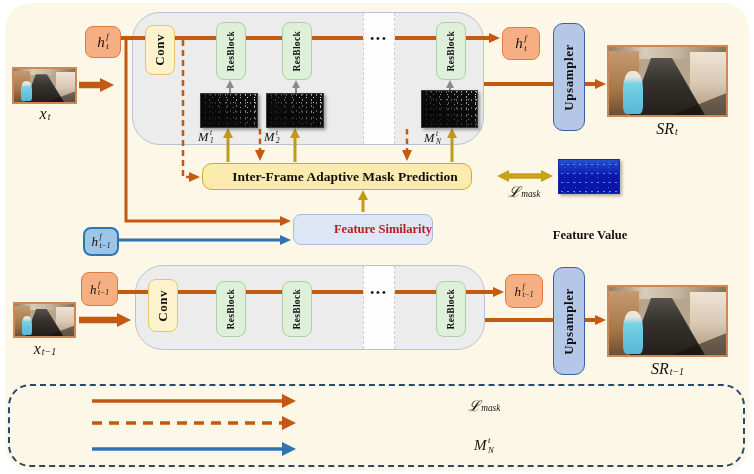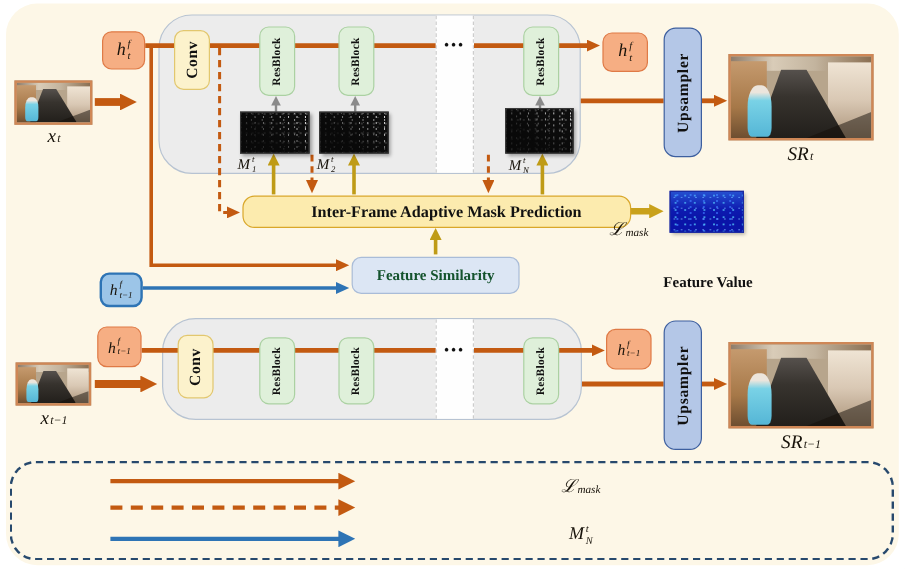--- a/index.html
+++ b/index.html
@@ -21,21 +21,21 @@
   .conv{background:#fcf2cc;border:1.5px solid #e2c76e;}
   .conv .vtext{font-size:13px;letter-spacing:.5px;}
   .resblock{background:#dff0da;border:1.5px solid #abd1a2;}
   .resblock .vtext{font-size:9.5px;letter-spacing:.3px;}
   .upsampler{background:#b4c7e7;border:1.6px solid #3d5f9f;border-radius:10px;}
   .upsampler .vtext{font-size:13px;letter-spacing:.6px;}
   .hbox{background:#f6ae83;border:1.8px solid #df7a46;font-size:15px;}
   .hbox-blue{background:#9cc5e8;border:2px solid #2e74b5;font-size:13px;}
   .maskpred{background:#fcebae;border:1.8px solid #d9a72a;border-radius:10px;
             font-weight:bold;font-size:13.5px;color:#111;}
-  .featsim{background:#dce6f4;border:1.5px solid #a9bcd8;font-weight:bold;font-size:12.5px;color:#14532d;}
+  .featsim{background:#dce6f4;border:1.5px solid #a9bcd8;font-weight:bold;font-size:12.5px;color:#b91c1c;justify-content:flex-end;}
   
   .math{font-style:italic;display:inline-flex;align-items:center;line-height:1;}
   .stk{display:inline-flex;flex-direction:column;font-size:.58em;line-height:1.12;margin-left:1.5px;align-items:flex-start;}
   .subr{font-size:.62em;margin-left:1px;transform:translateY(26%);}
   
   .maskimg{z-index:10;background-color:#0e0e0e;border:1px solid #3a3a3a;
     background-image:
       radial-gradient(circle,rgba(255,255,255,.95) 0 .6px,transparent .8px),
       radial-gradient(circle,rgba(255,255,255,.7) 0 .55px,transparent .7px),
       radial-gradient(circle,rgba(230,230,230,.6) 0 .5px,transparent .65px),
@@ -239,21 +239,21 @@
     <div class="p-shadow"></div>
     <div class="p-fig"></div>
   </div>
   <div class="abs figlabel" style="left:637px;top:120px;width:60px;">
     <span class="math">
         <span>SR</span>
         <span class="subr">t</span>
       </span>
   </div>
 
-  <div class="abs node maskpred" style="left:202px;top:163px;width:324px;height:27px;padding-left:16px;">
+  <div class="abs node maskpred" style="left:202px;top:163px;width:270px;height:27px;padding-left:16px;">
     <span>Inter-Frame Adaptive Mask Prediction</span>
   </div>
   <div class="abs figlabel" style="left:502px;top:184px;width:44px;font-size:15px;">
     <span class="math">
         <span>ℒ</span>
         <span class="subr">mask</span>
       </span>
   </div>
   <div class="abs fvimg" style="left:558px;top:159px;width:62px;height:35px;"></div>
   <div class="abs boldlabel" style="left:548px;top:196px;width:84px;font-size:12.5px;text-align:center;">Feature Value</div>

